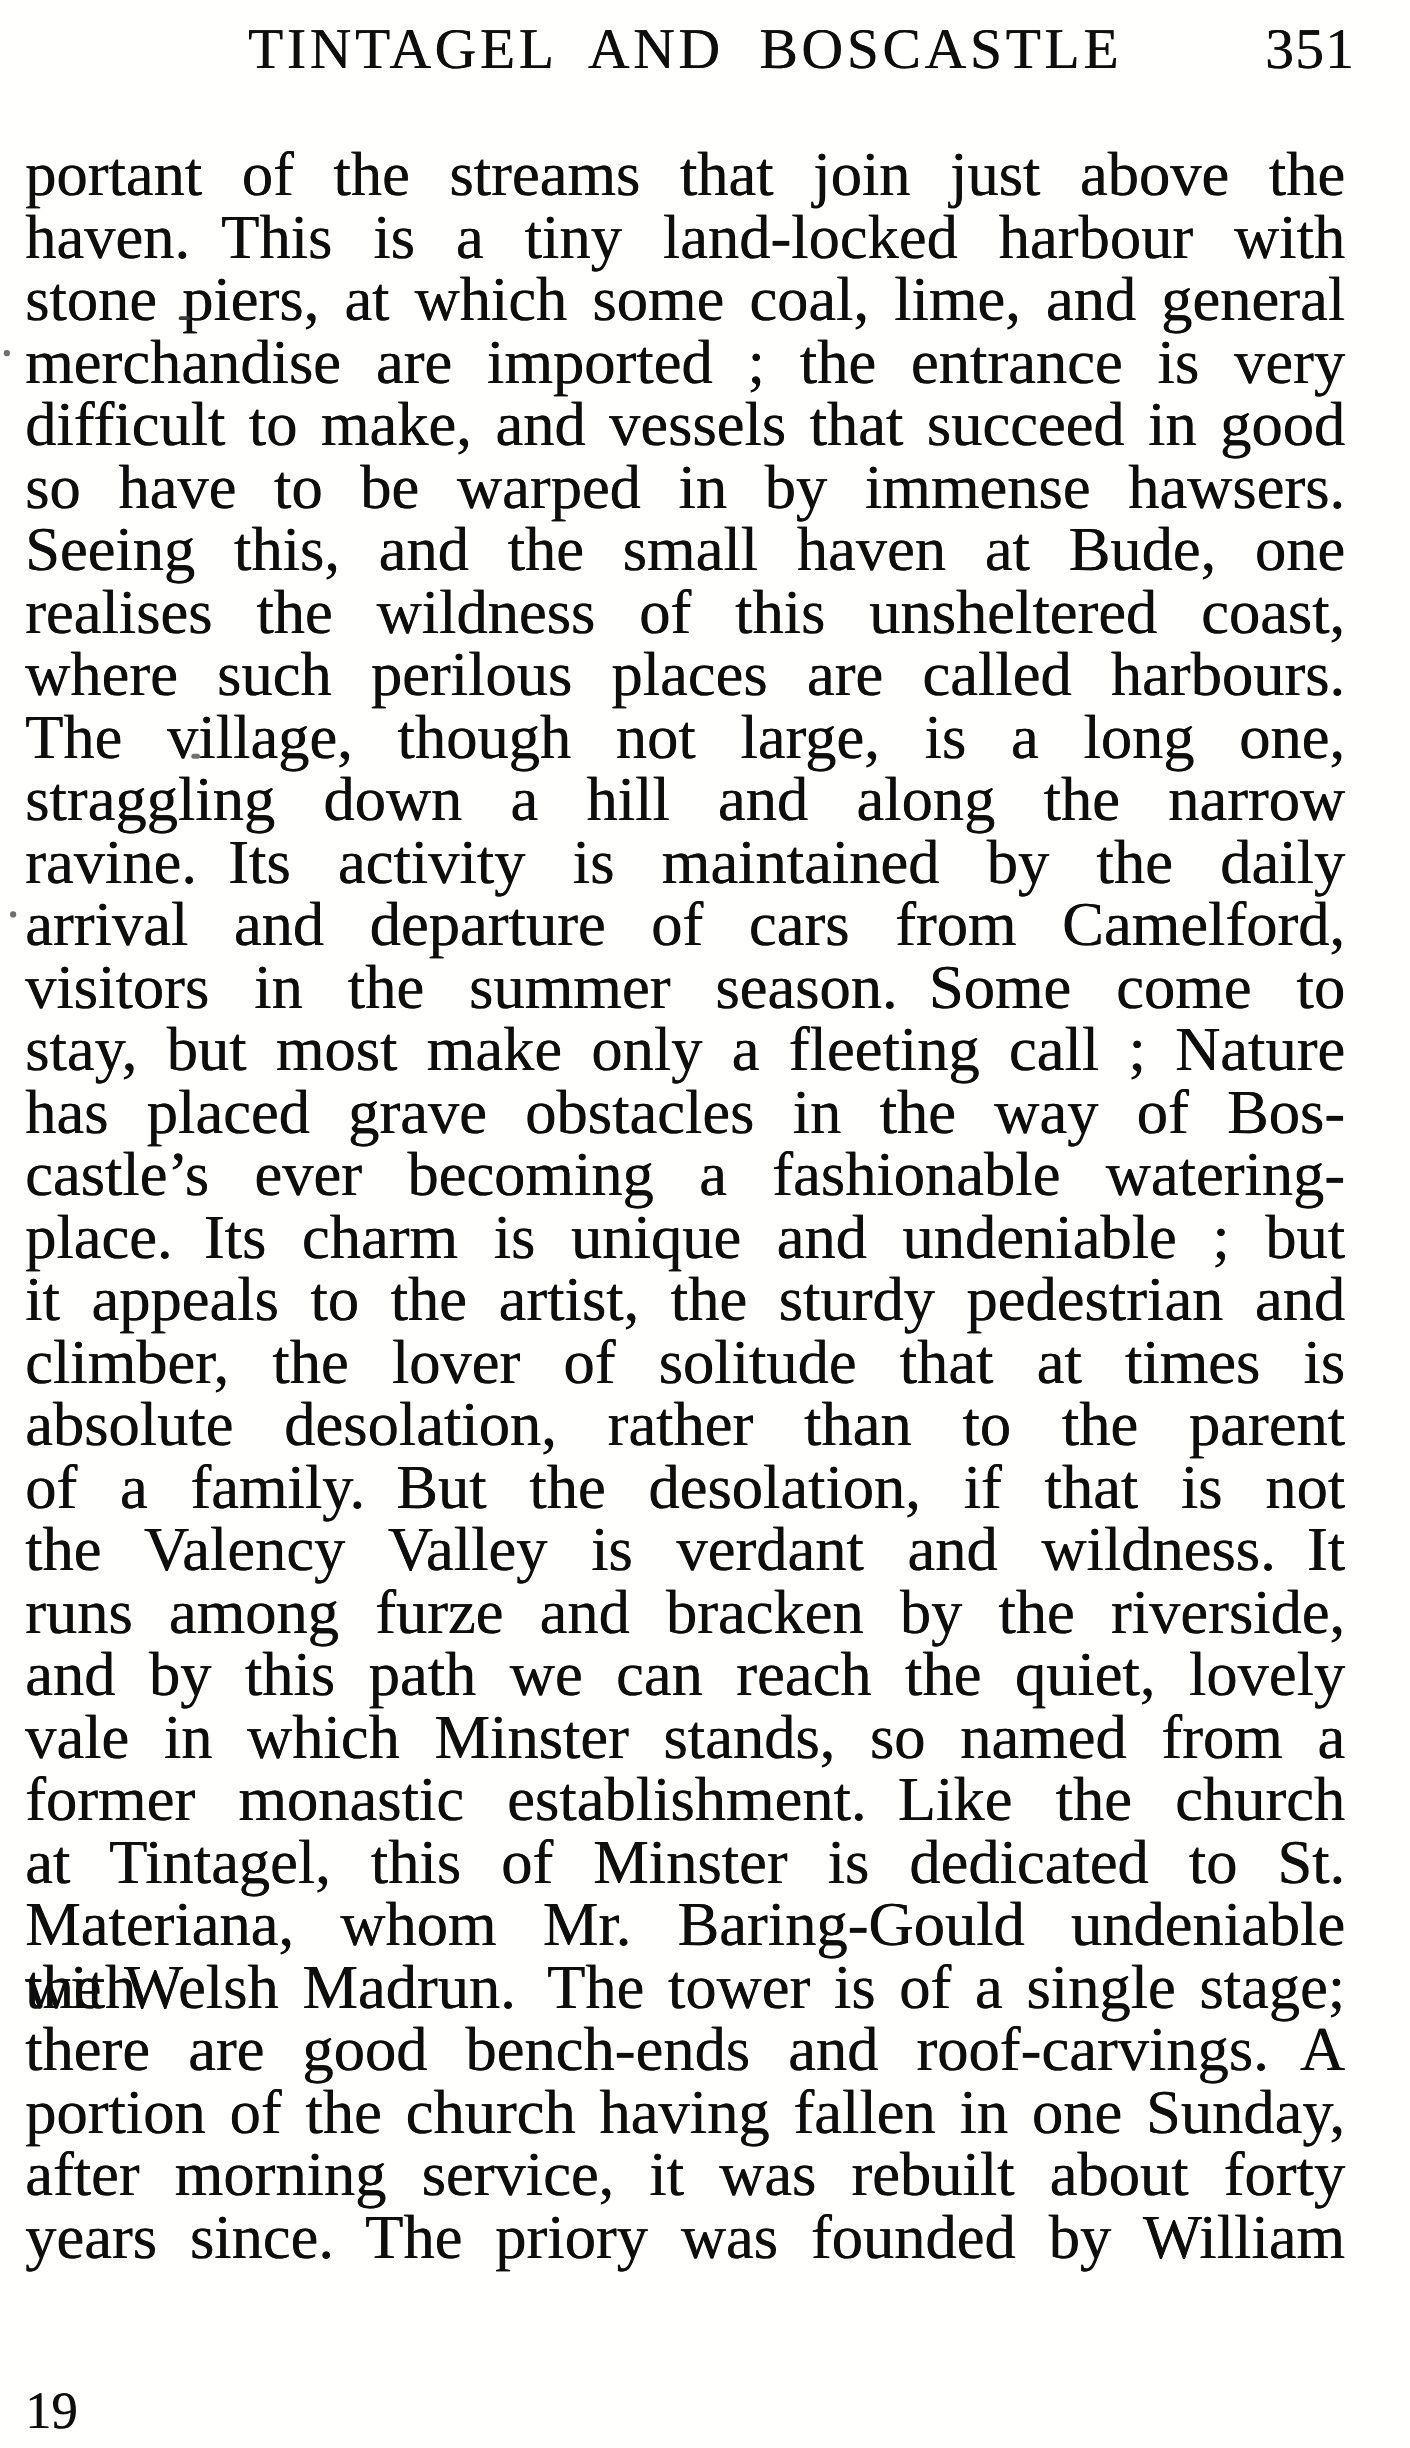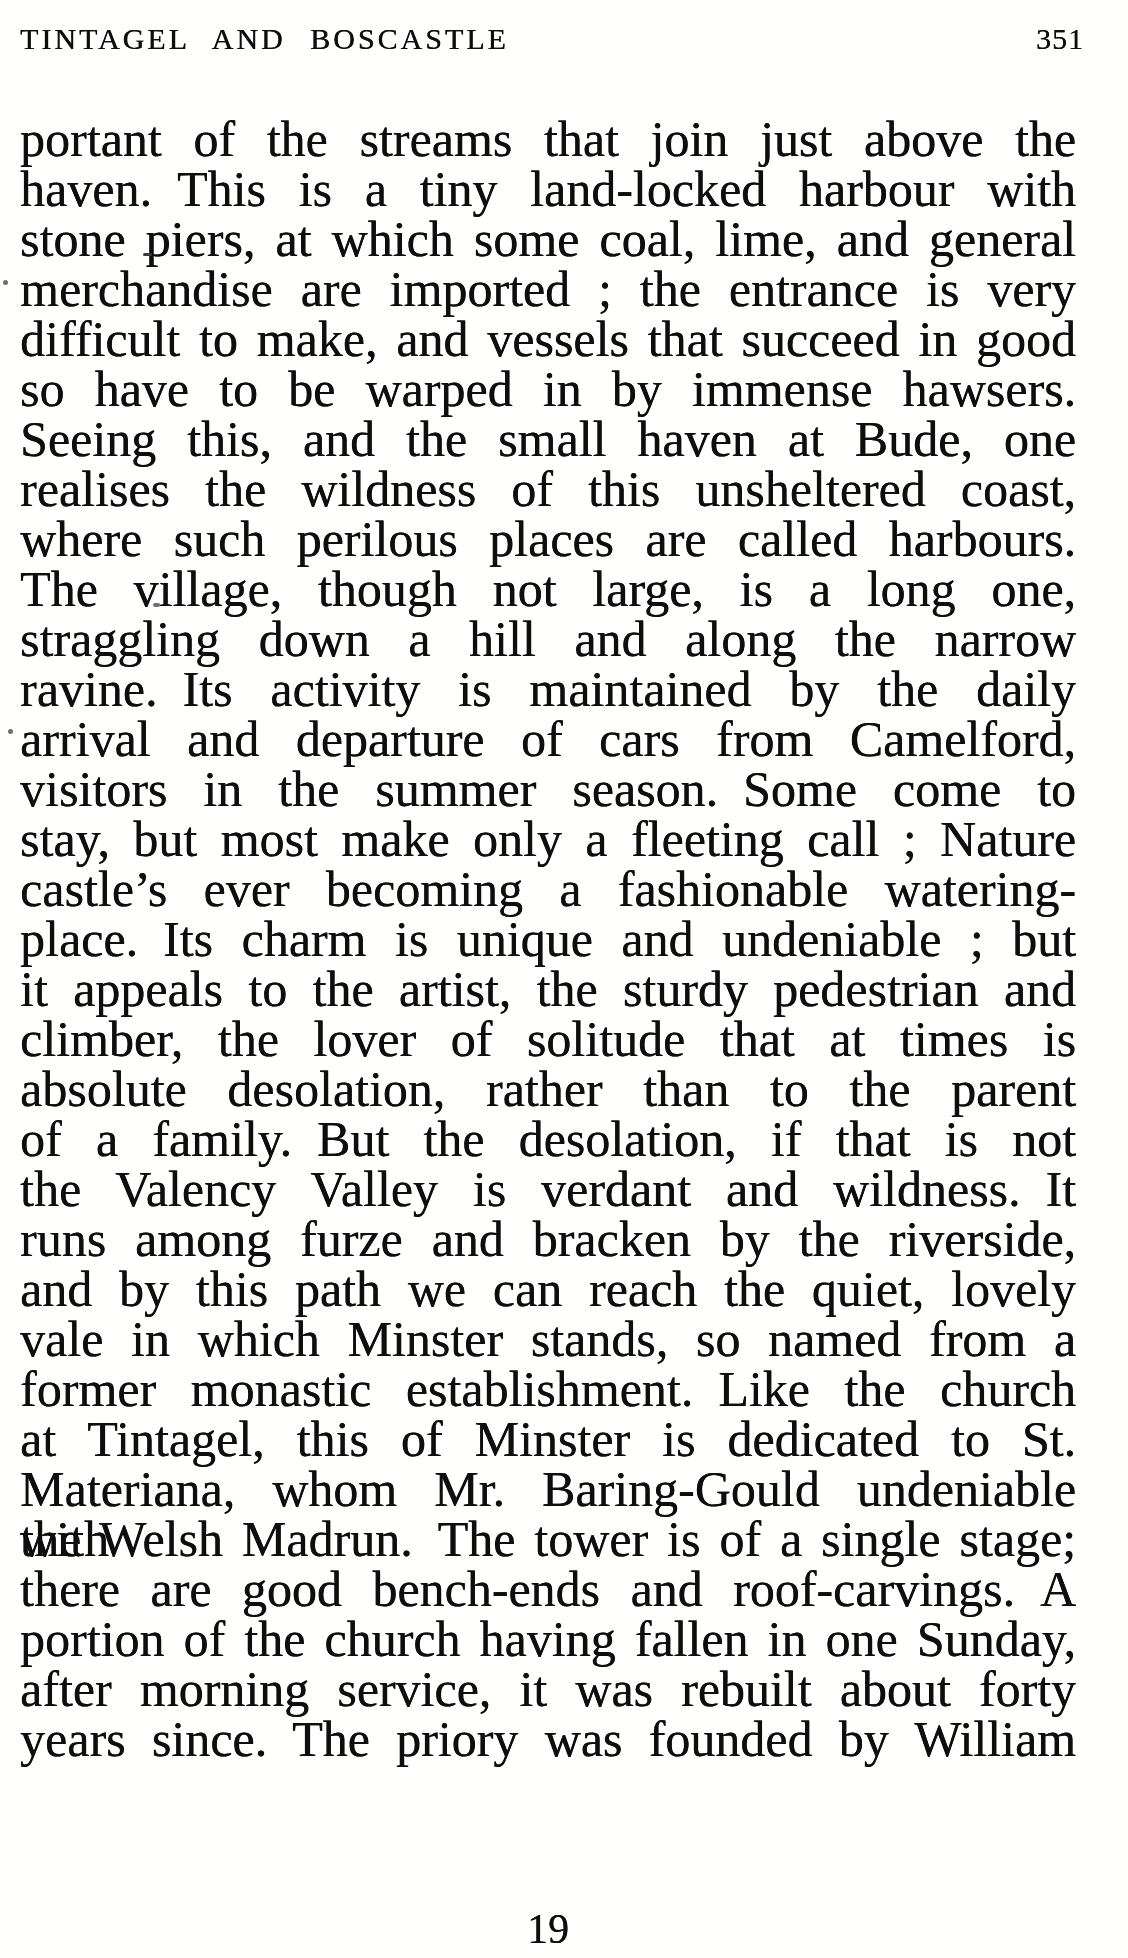--- a/index.html
+++ b/index.html
@@ -17,21 +17,22 @@
     color: #0e0e0e;
     text-shadow: 0.35px 0 0 #0e0e0e; 
   }
   .running-header {
     position: absolute;
     top: 13px;
     left: 20px;
     width: 1056px;
     height: 52px;
     line-height: 52px;
-    font-size: 30px;
+    text-align: center;
+    font-size: 46px;
     letter-spacing: 3px;
     word-spacing: 14px;
     white-space: nowrap;
   }
   .running-header .page-number {
     position: absolute;
     right: -8px;
     top: 0;
     letter-spacing: 1px;
     word-spacing: normal;
@@ -49,21 +50,20 @@
     height: 50px;
     text-align: justify;
     text-align-last: justify;
     text-justify: inter-word;
   }
   .signature {
     position: absolute;
     top: 1906px;
     left: 20px;
     width: 1056px;
-    text-align: center;
     font-size: 42px;
     line-height: 46px;
   }
   .speck {
     position: absolute;
     background: #6f6f6f;
     border-radius: 50%;
     text-shadow: none;
   }
   .speck.s1 { left: 3px;   top: 280px; width: 5px; height: 5px; }
@@ -90,20 +90,21 @@
       <div class="line">so have to be warped in by immense hawsers.</div>
       <div class="line">Seeing this, and the small haven at Bude, one</div>
       <div class="line">realises the wildness of this unsheltered coast,</div>
       <div class="line">where such perilous places are called harbours.</div>
       <div class="line">The village, though not large, is a long one,</div>
       <div class="line">straggling down a hill and along the narrow</div>
       <div class="line">ravine. Its activity is maintained by the daily</div>
       <div class="line">arrival and departure of cars from Camelford,</div>
       <div class="line">visitors in the summer season. Some come to</div>
       <div class="line">stay, but most make only a fleeting call ; Nature</div>
+      <div class="line">has placed grave obstacles in the way of Bos-</div>
       <div class="line">castle’s ever becoming a fashionable watering-</div>
       <div class="line">place. Its charm is unique and undeniable ; but</div>
       <div class="line">it appeals to the artist, the sturdy pedestrian and</div>
       <div class="line">climber, the lover of solitude that at times is</div>
       <div class="line">absolute desolation, rather than to the parent</div>
       <div class="line">of a family. But the desolation, if that is not</div>
       <div class="line">the Valency Valley is verdant and wildness. It</div>
       <div class="line">runs among furze and bracken by the riverside,</div>
       <div class="line">and by this path we can reach the quiet, lovely</div>
       <div class="line">vale in which Minster stands, so named from a</div>

